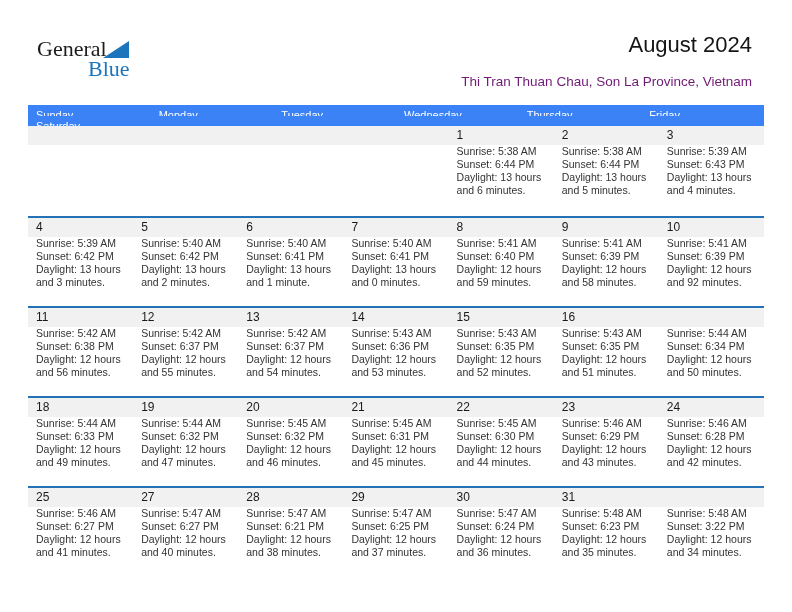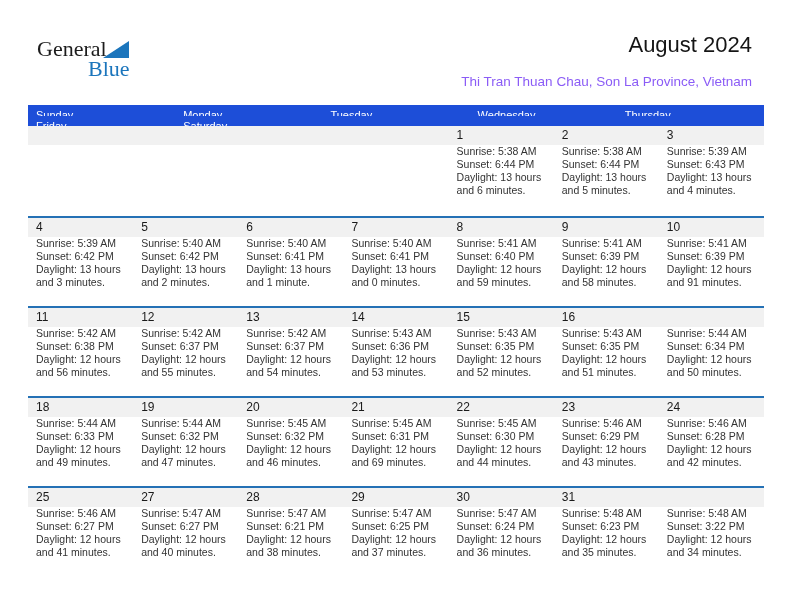--- a/index.html
+++ b/index.html
@@ -15,27 +15,27 @@
   .logo-line1 { font-size: 22px; color: #1c1c1c; letter-spacing: 0; line-height: 22px; }
   .logo-tri { position: absolute; left: 66px; top: 3px; }
   .logo-line2 { position: absolute; left: 51px; top: 20px; font-size: 22px; line-height: 22px; color: #1b75bc; }
   
   .cal-title {
     position: absolute; right: 40px; top: 32px;
     font-size: 22px; color: #151515; 
   }
   .cal-subtitle {
     position: absolute; right: 40px; top: 74px;
-    font-size: 13.5px; color: #8b5cf6; text-align: right;
+    font-size: 13.5px; color: #701a75; text-align: right;
   }
   
   .calendar { position: absolute; left: 28px; top: 105px; width: 736px; }
   .weekday-row {
-    display: grid; grid-template-columns: repeat(5, 1fr);
-    background: #1d4ed8; height: 21px;
+    display: grid; grid-template-columns: repeat(6, 1fr);
+    background: #3b82f6; height: 21px;
   }
   .weekday-cell {
     color: #ffffff; font-size: 11px; line-height: 21px; padding-left: 8px;
     overflow: hidden; white-space: nowrap;
   }
   .week-row { height: 90px; }
   .week-row + .week-row { border-top: 2px solid #2471b5; }
   .num-band {
     display: grid; grid-template-columns: repeat(7, 1fr);
     background: #f1f1f1; height: 19px;
@@ -153,21 +153,21 @@
             <div class="detail-cell">
               <div>Sunrise: 5:41 AM</div>
               <div>Sunset: 6:39 PM</div>
               <div>Daylight: 12 hours</div>
               <div>and 58 minutes.</div>
             </div>
             <div class="detail-cell">
               <div>Sunrise: 5:41 AM</div>
               <div>Sunset: 6:39 PM</div>
               <div>Daylight: 12 hours</div>
-              <div>and 91 minutes.</div>
+              <div>and 92 minutes.</div>
             </div>
           </div>
         </div>
         <div class="week-row">
           <div class="num-band">
             <div class="num-cell">11</div>
             <div class="num-cell">12</div>
             <div class="num-cell">13</div>
             <div class="num-cell">14</div>
             <div class="num-cell">15</div>
@@ -244,21 +244,21 @@
             <div class="detail-cell">
               <div>Sunrise: 5:45 AM</div>
               <div>Sunset: 6:32 PM</div>
               <div>Daylight: 12 hours</div>
               <div>and 46 minutes.</div>
             </div>
             <div class="detail-cell">
               <div>Sunrise: 5:45 AM</div>
               <div>Sunset: 6:31 PM</div>
               <div>Daylight: 12 hours</div>
-              <div>and 69 minutes.</div>
+              <div>and 45 minutes.</div>
             </div>
             <div class="detail-cell">
               <div>Sunrise: 5:45 AM</div>
               <div>Sunset: 6:30 PM</div>
               <div>Daylight: 12 hours</div>
               <div>and 44 minutes.</div>
             </div>
             <div class="detail-cell">
               <div>Sunrise: 5:46 AM</div>
               <div>Sunset: 6:29 PM</div>

